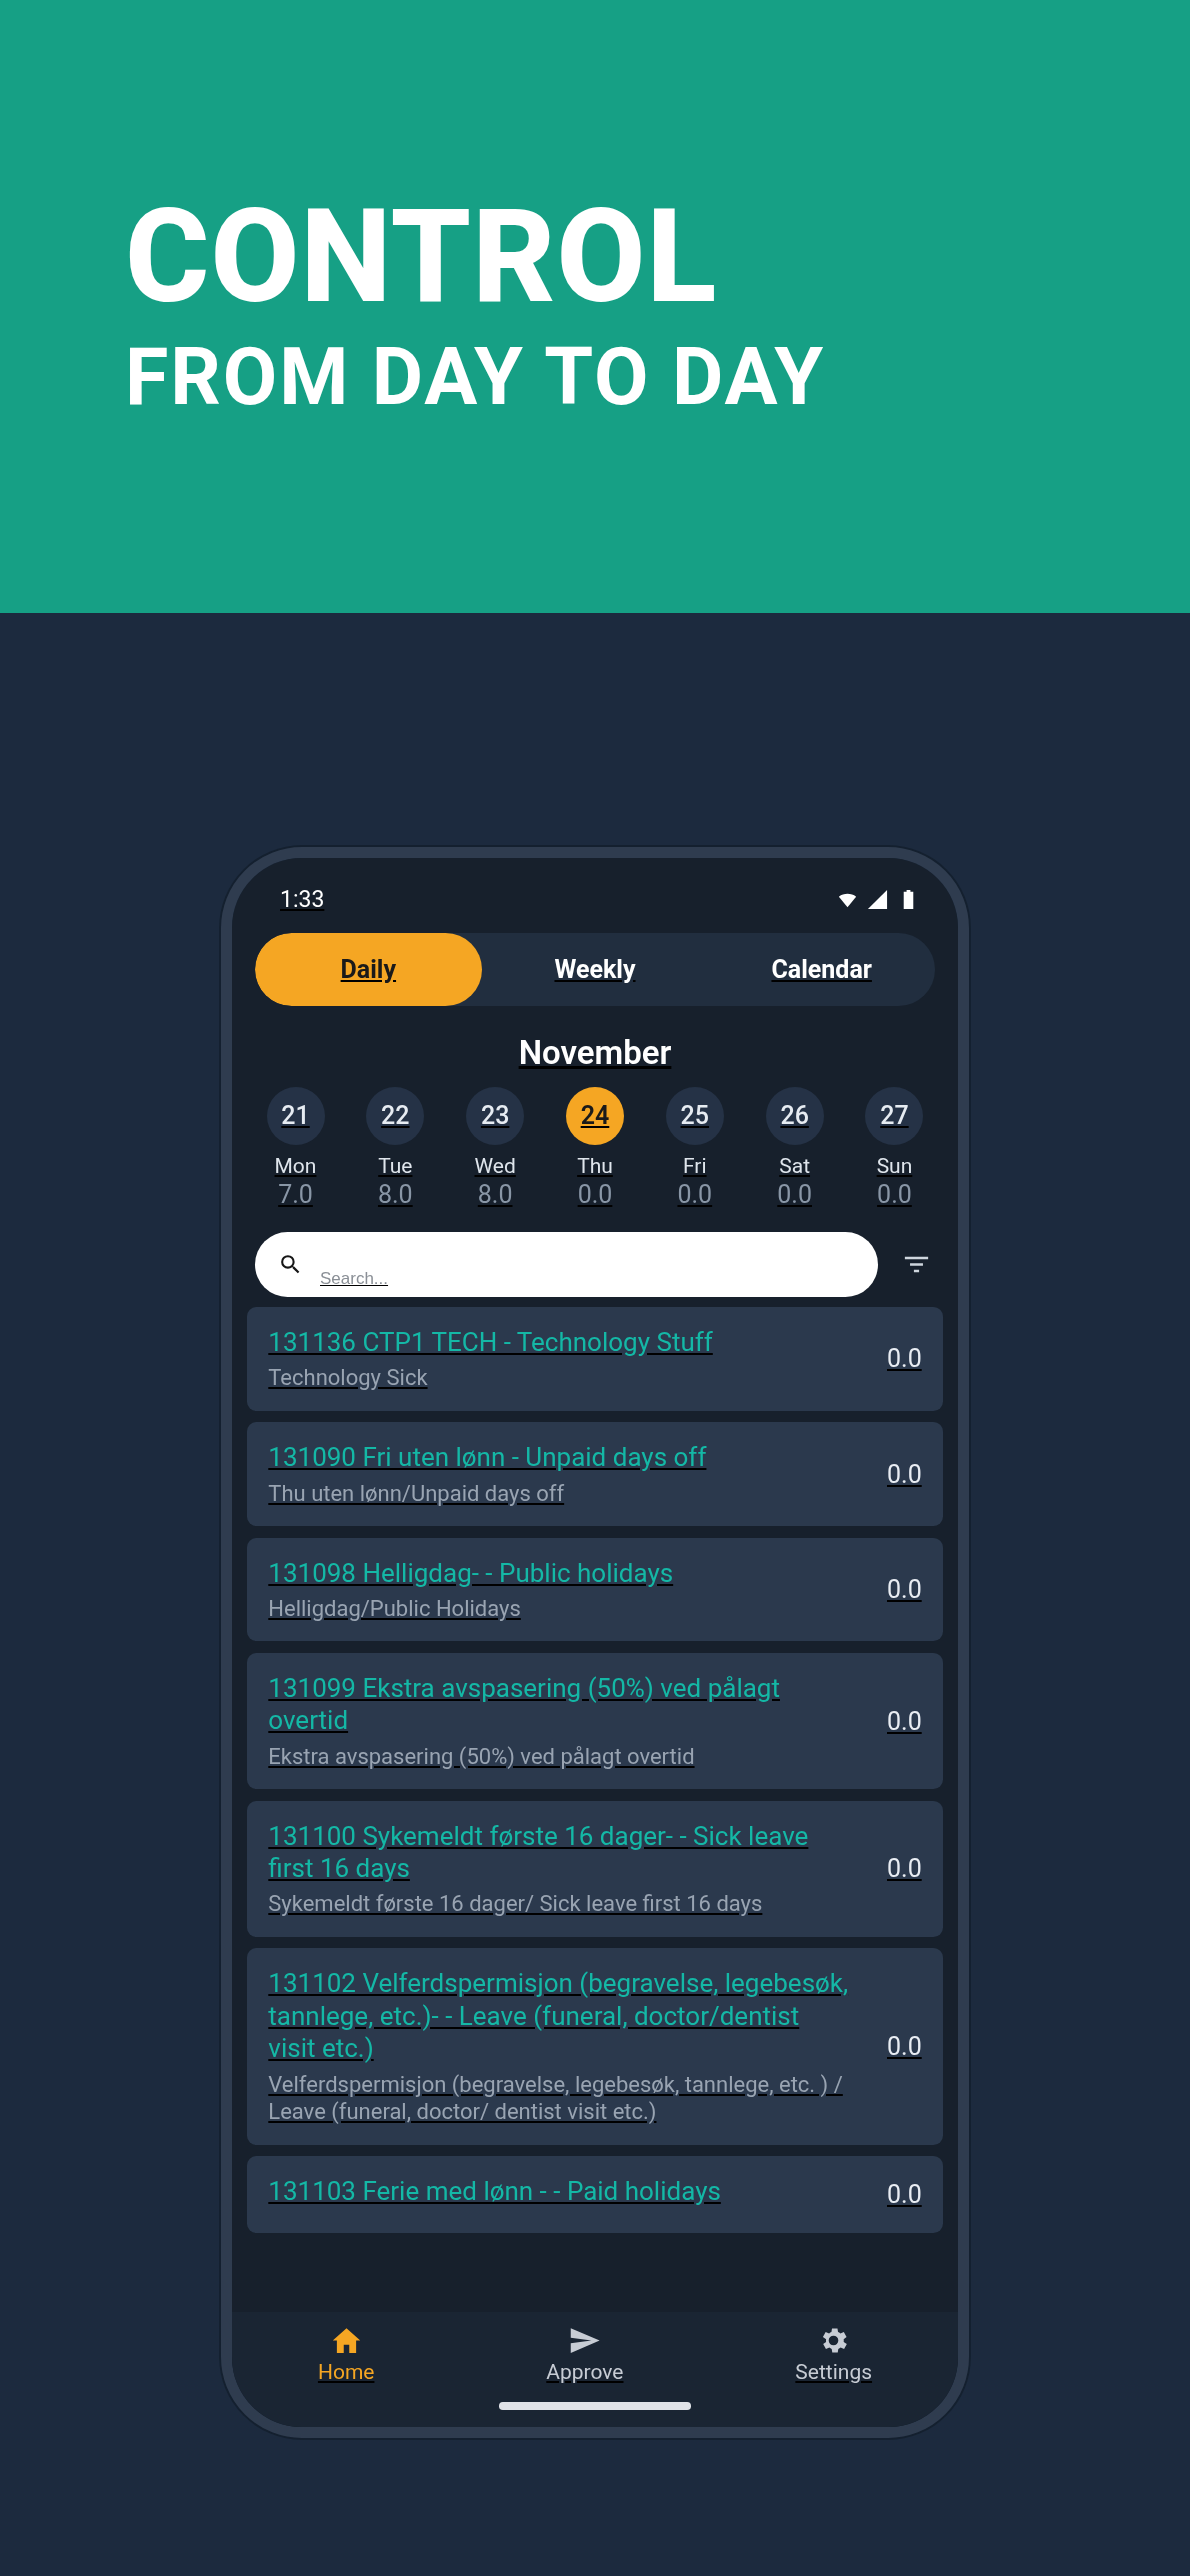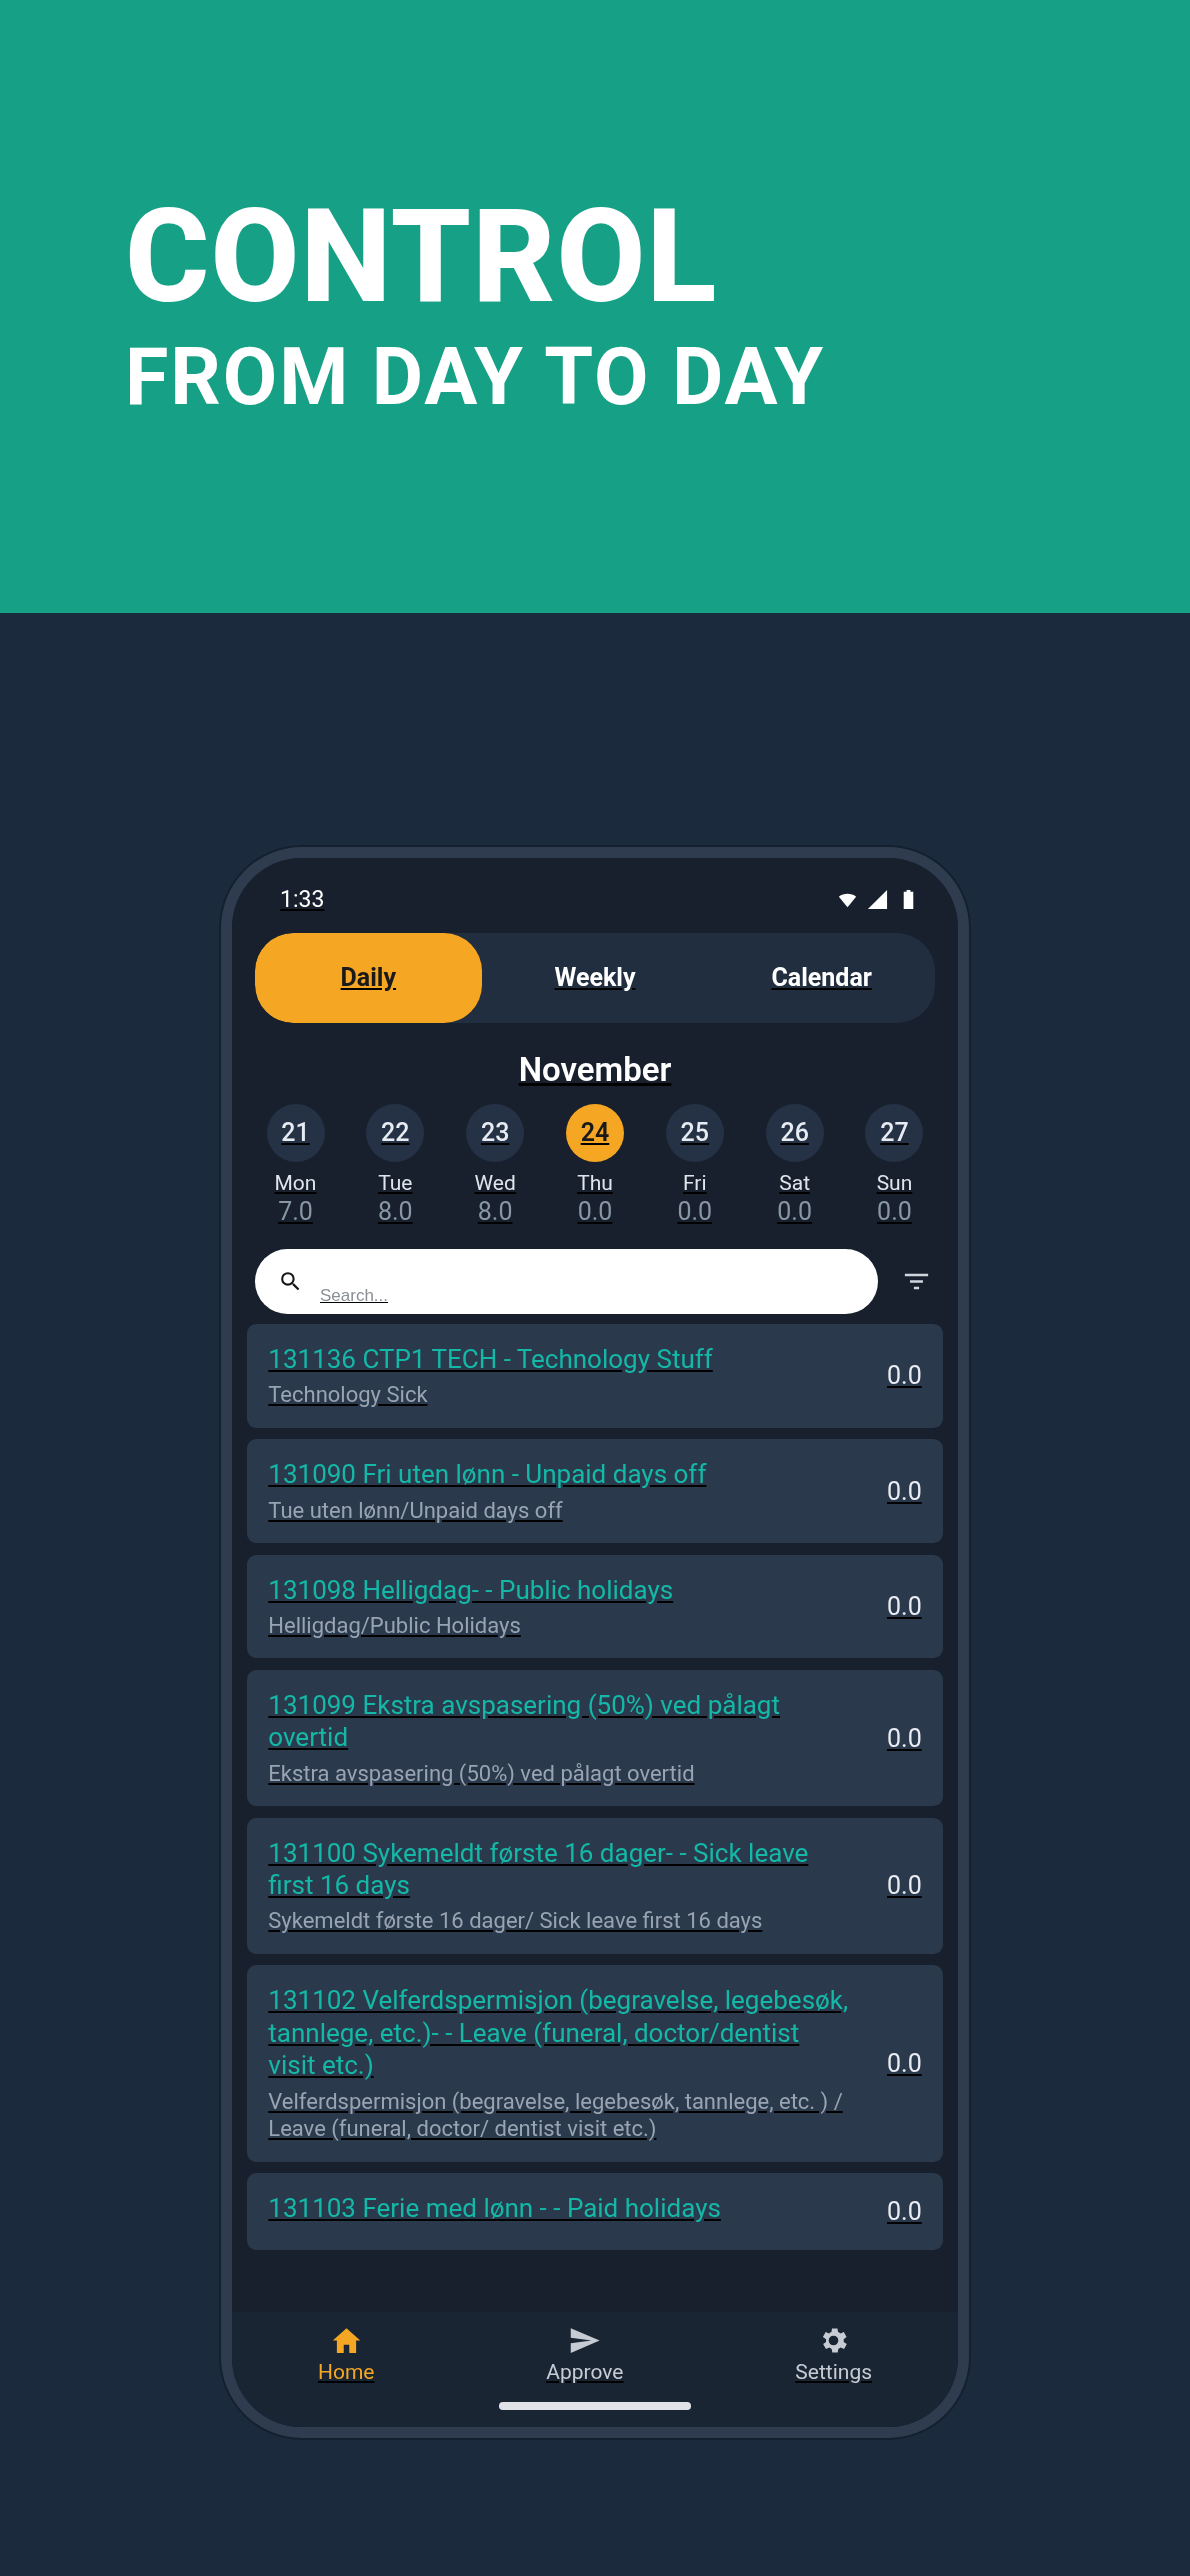--- a/index.html
+++ b/index.html
@@ -66,21 +66,21 @@
     font-size: 23px;
   }
   .status-icons { display: flex; gap: 7.7px; align-items: center; }
   .status-icons svg { width: 23px; height: 23px; fill: #fff; }
 
   .seg-wrap { padding: 9.6px 23px 0 23px; }
   .seg {
     background: #212e3f;
     border-radius: 38px;
     display: flex;
-    height: 90px;
+    height: 73px;
     overflow: hidden;
   }
   .seg-item {
     flex: 1;
     display: flex;
     align-items: center;
     justify-content: center;
     font-weight: 700;
     font-size: 25px;
     color: #fff;
@@ -313,21 +313,21 @@
         <div class="card">
           <div class="card-body">
             <div class="card-title">131136 CTP1 TECH - Technology Stuff</div>
             <div class="card-sub">Technology Sick</div>
           </div>
           <div class="card-val">0.0</div>
         </div>
         <div class="card">
           <div class="card-body">
             <div class="card-title">131090 Fri uten lønn - Unpaid days off</div>
-            <div class="card-sub">Tue uten lønn/Unpaid days off</div>
+            <div class="card-sub">Thu uten lønn/Unpaid days off</div>
           </div>
           <div class="card-val">0.0</div>
         </div>
         <div class="card">
           <div class="card-body">
             <div class="card-title">131098 Helligdag- - Public holidays</div>
             <div class="card-sub">Helligdag/Public Holidays</div>
           </div>
           <div class="card-val">0.0</div>
         </div>

